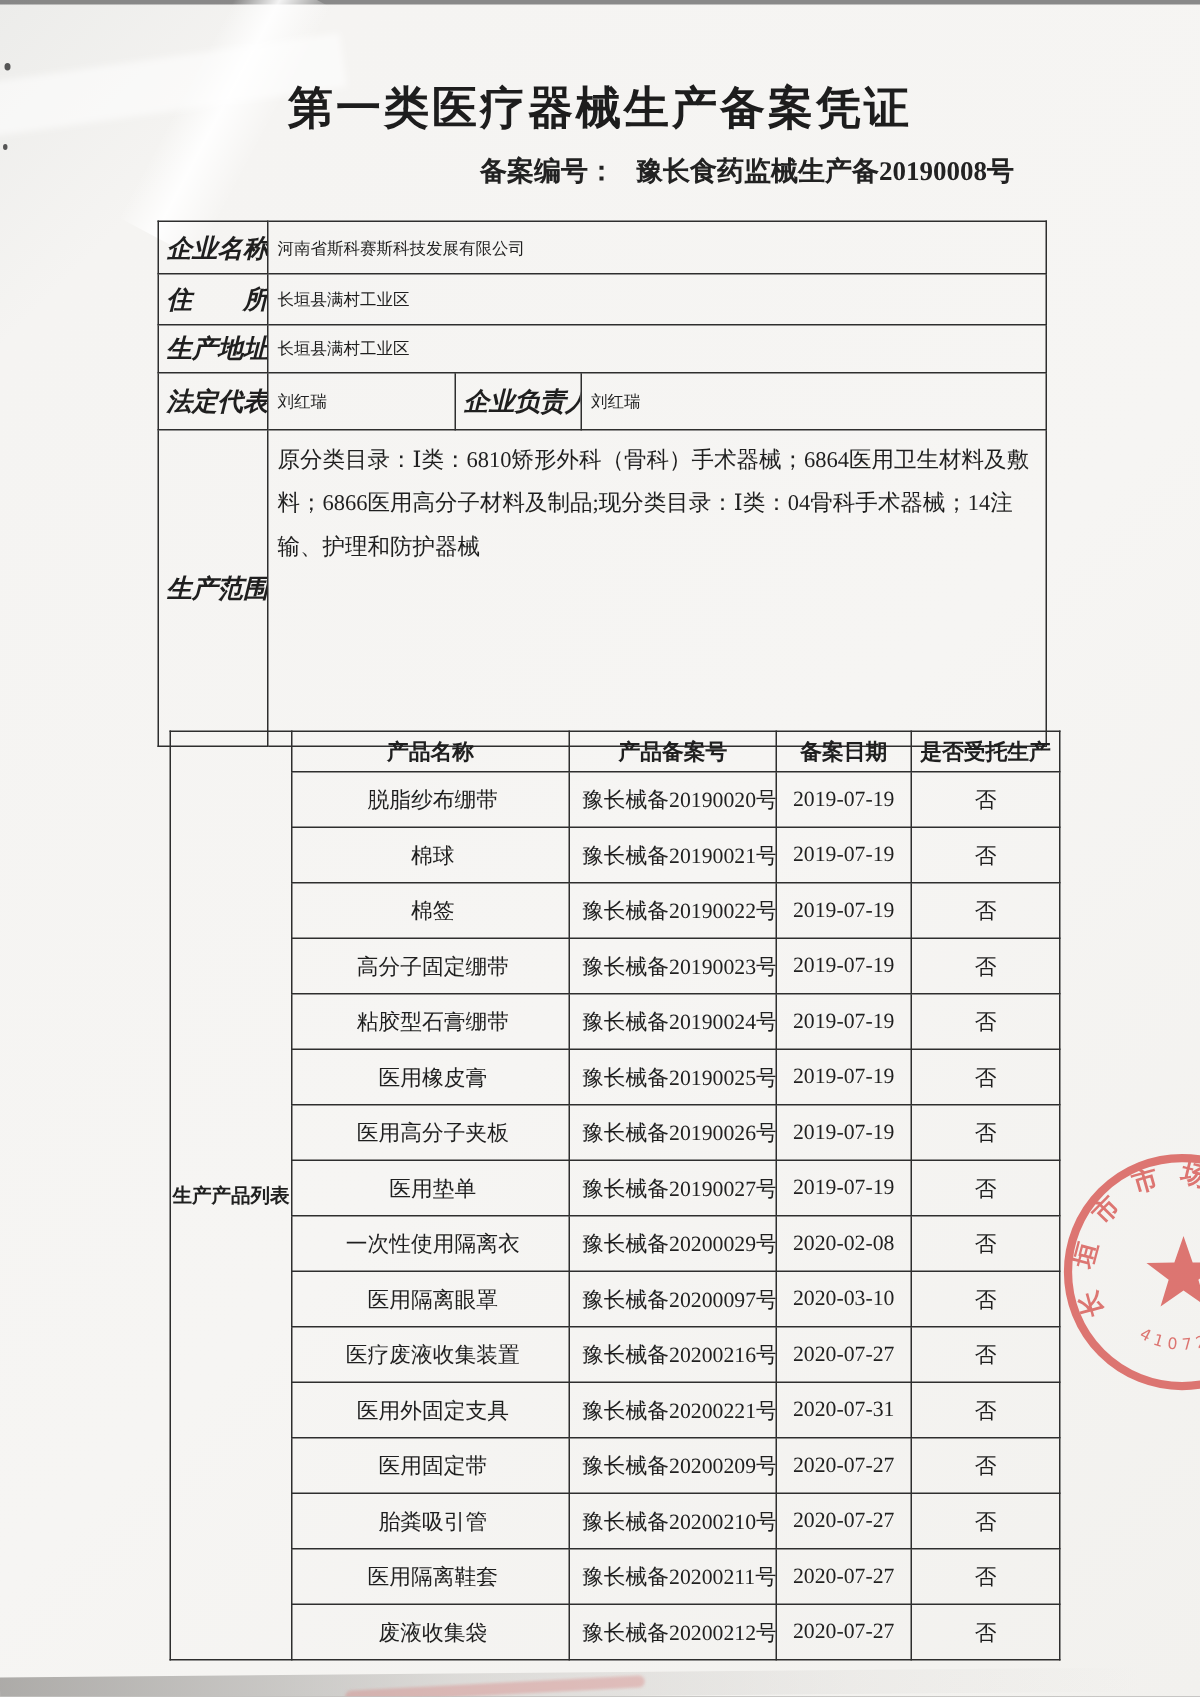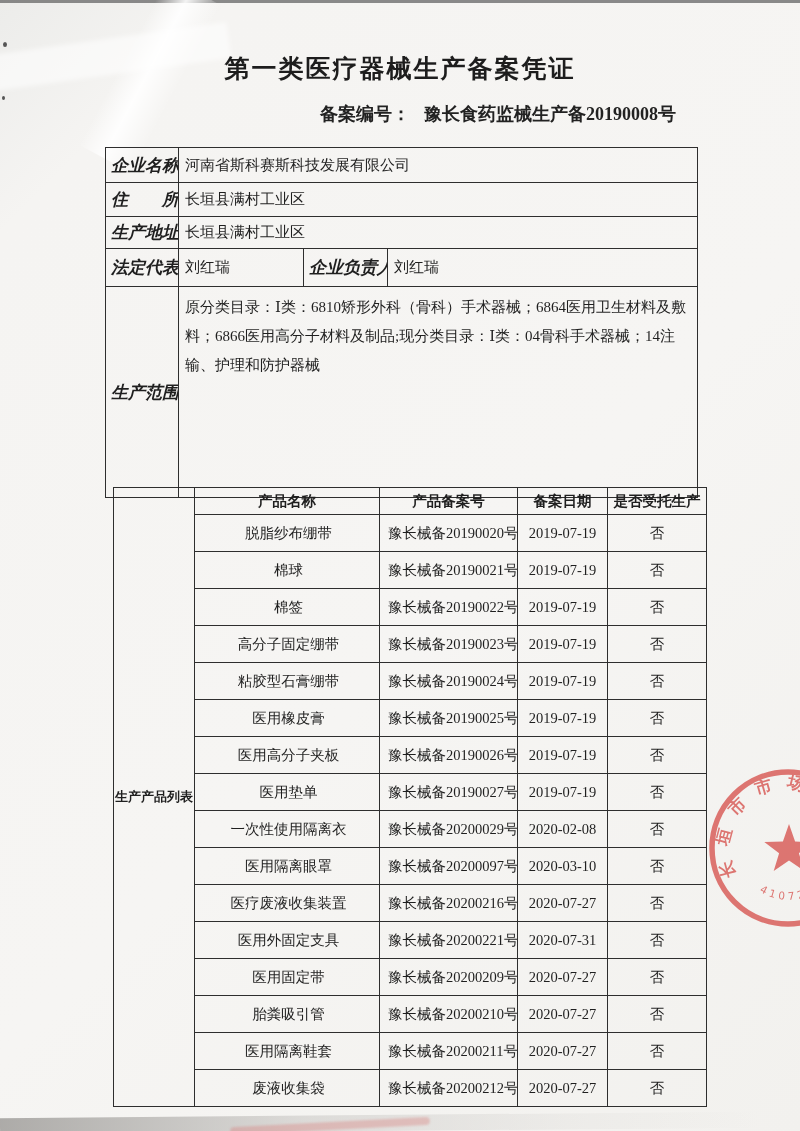--- a/index.html
+++ b/index.html
@@ -8,27 +8,27 @@
         background:linear-gradient(135deg,#ececea 0%,#f5f4f2 12%,#f6f5f3 55%,#f2f1ee 100%);}
   .scan-topline{position:absolute;left:0;top:0;width:800px;height:3px;background:#6e6e6e;opacity:.8;}
   .scan-streak{position:absolute;left:120px;top:-20px;width:60px;height:190px;background:linear-gradient(90deg,rgba(255,255,255,0),#ffffff 45%,rgba(255,255,255,0));transform:rotate(28deg);opacity:.9;}
   .scan-streak2{position:absolute;left:-30px;top:40px;width:260px;height:36px;background:rgba(255,255,255,.55);transform:rotate(-8deg);filter:blur(2px);}
   .scan-shadow-bottom{position:absolute;left:0;top:1115px;width:760px;height:16px;
         background:linear-gradient(90deg,rgba(148,146,143,.75),rgba(190,188,185,.45) 40%,rgba(210,208,205,.2) 75%,rgba(210,208,205,0));transform:rotate(-.5deg);}
   .scan-pink{position:absolute;left:230px;top:1122px;width:200px;height:8px;background:rgba(216,120,118,.35);transform:rotate(-3deg);border-radius:4px;filter:blur(1px);}
   .speck{position:absolute;background:#555;border-radius:50%;}
 
   .doc-title{position:absolute;left:0;top:52px;width:800px;text-align:center;
-             font-size:25px;font-weight:bold;letter-spacing:2px;color:#1d1d1d;}
+             font-size:30px;font-weight:bold;letter-spacing:2px;color:#1d1d1d;}
   .record-line{position:absolute;left:320px;top:102px;font-size:18px;font-weight:bold;color:#222;}
   .record-line .num{margin-left:14px;}
 
   table{border-collapse:collapse;table-layout:fixed;}
   .info-table{position:absolute;left:105px;top:147px;width:592px;}
-  .info-table td{border:1.5px solid #2e2e2e;font-size:15px;color:#1f1f1f;
+  .info-table td{border:1.5px solid #2e2e2e;font-size:11px;color:#1f1f1f;
                  padding:2px 6px;vertical-align:middle;overflow:hidden;}
   .info-table td.lbl{font-weight:bold;font-size:17px;padding-left:5px;white-space:nowrap;font-style:italic;}
   .info-table tr.r1 td{height:30px;}
   .info-table tr.r2 td{height:29px;}
   .info-table tr.r3 td{height:27px;margin-top:33px;}
   .info-table tr.r4 td{height:33px;}
   .info-table tr.r5 td{height:202px;}
   .info-table td.scope-val{vertical-align:top;padding-top:6px;line-height:29px;font-size:15px;}
 
   .product-wrap{position:absolute;left:113px;top:487px;width:594px;display:flex;align-items:stretch;}

